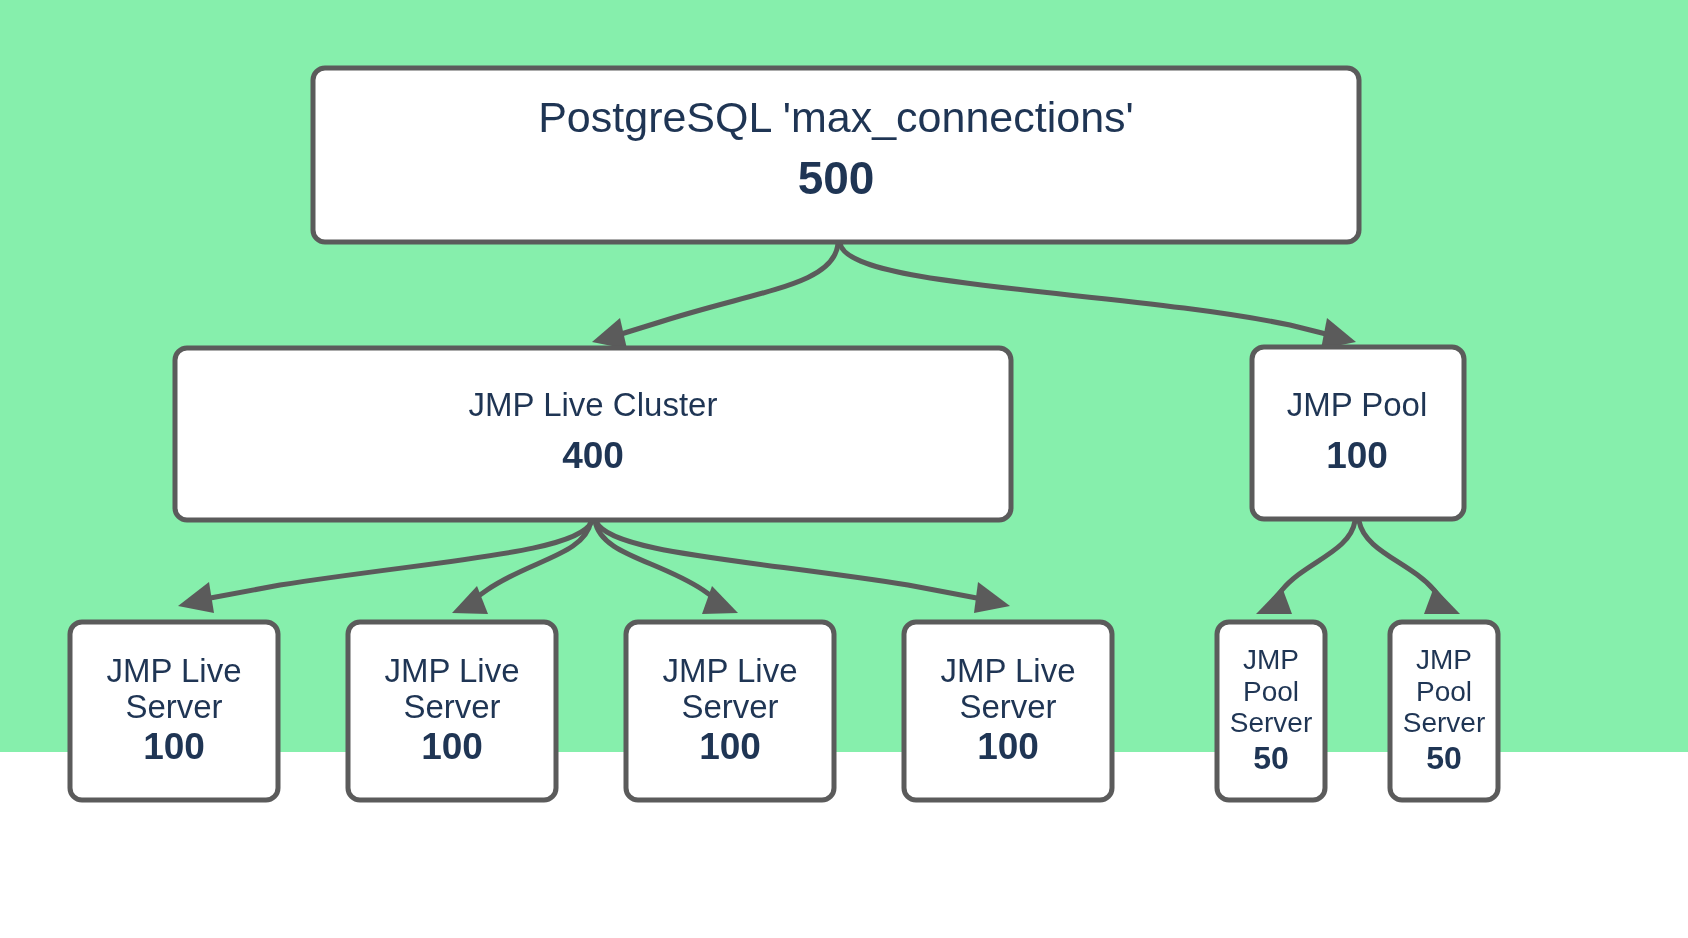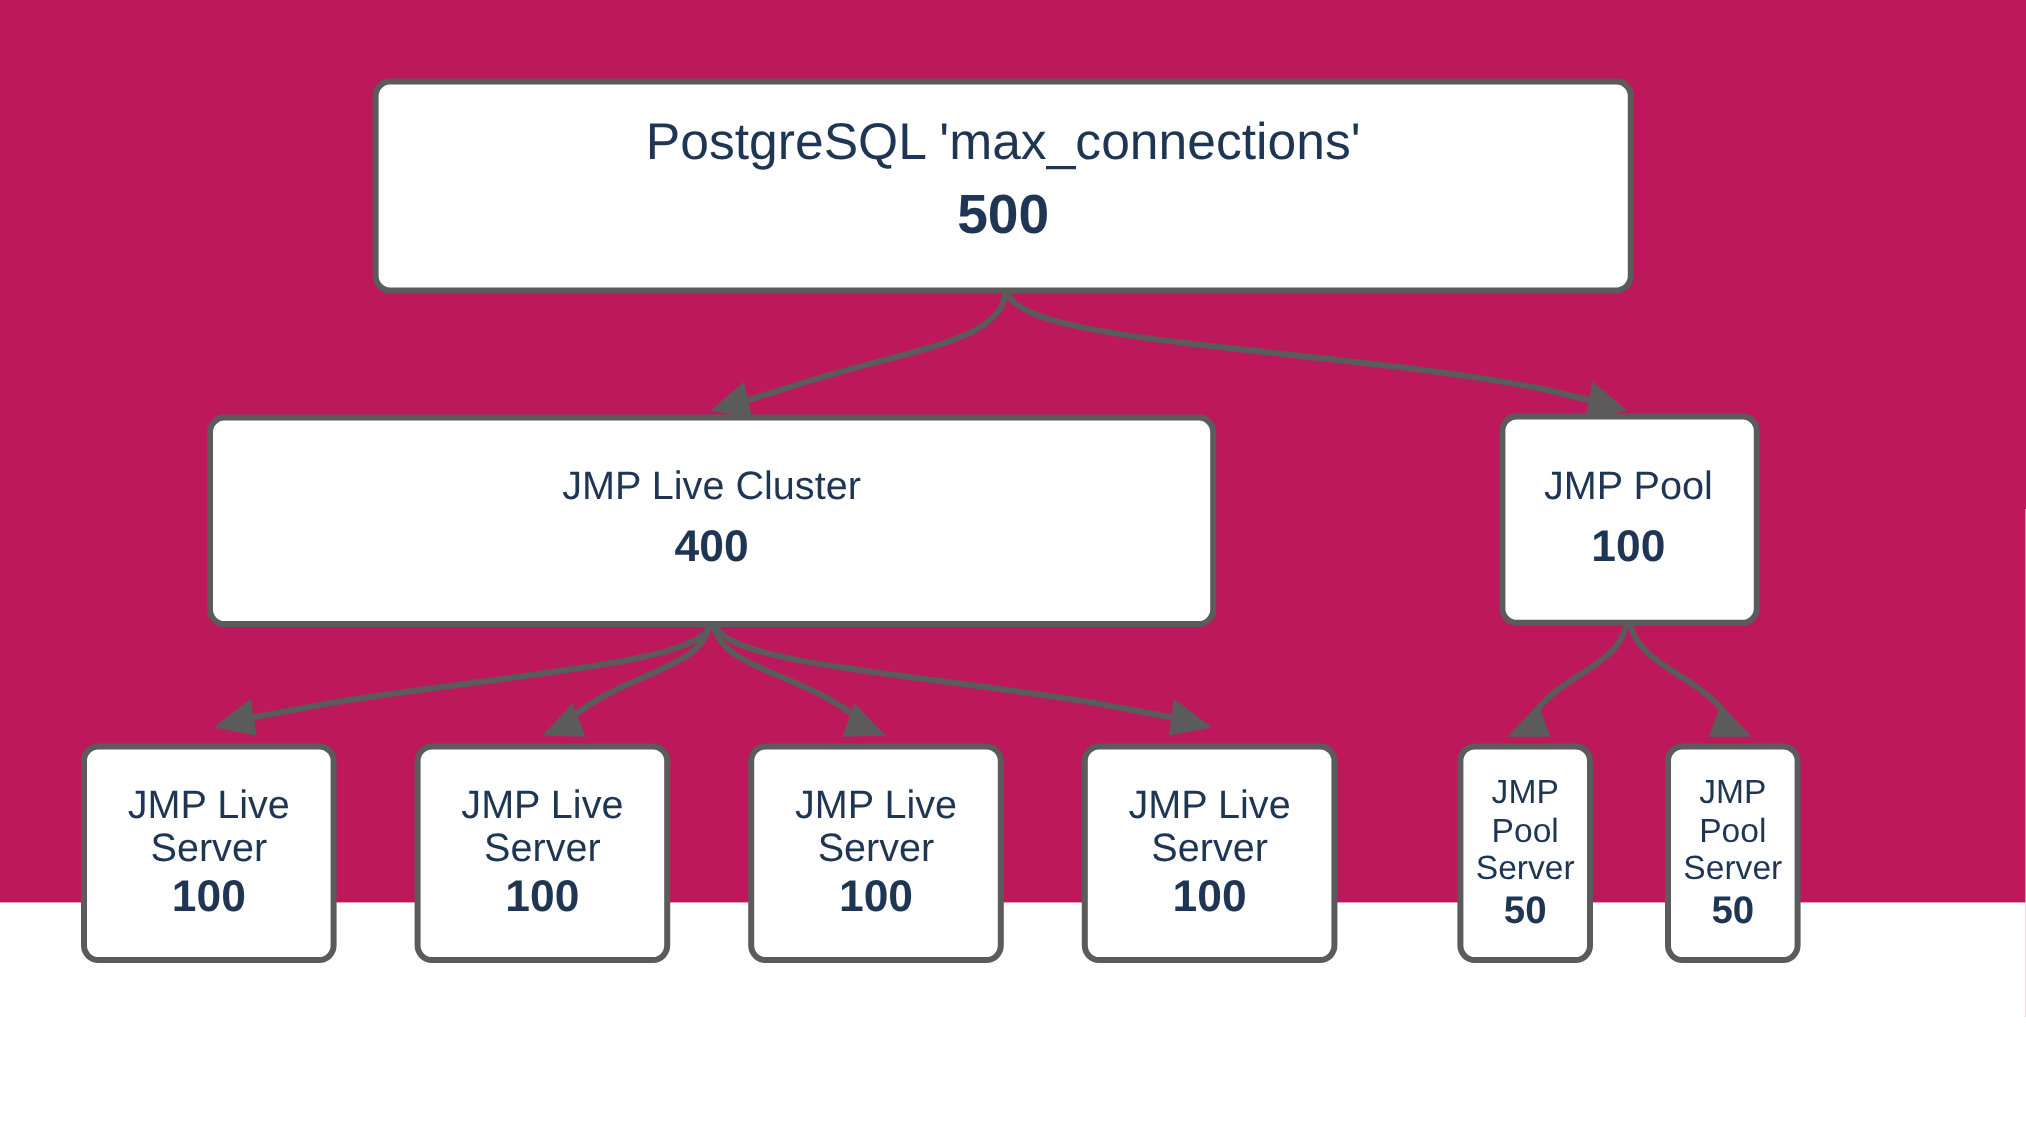--- a/index.html
+++ b/index.html
@@ -10,21 +10,21 @@
   body {
     width: 1688px;
     height: 938px;
     font-family: "Liberation Sans", sans-serif;
     overflow: hidden;
   }
   #diagram-root {
     position: relative;
     width: 1688px;
     height: 752px;
-    background: #be185d;
+    background: #86efac;
   }
   svg.flowchart {
     display: block;
     width: 1688px;
     height: 938px;
   }
   .node-box {
     fill: #ffffff;
     stroke: #5b5b5b;
     stroke-width: 5;

